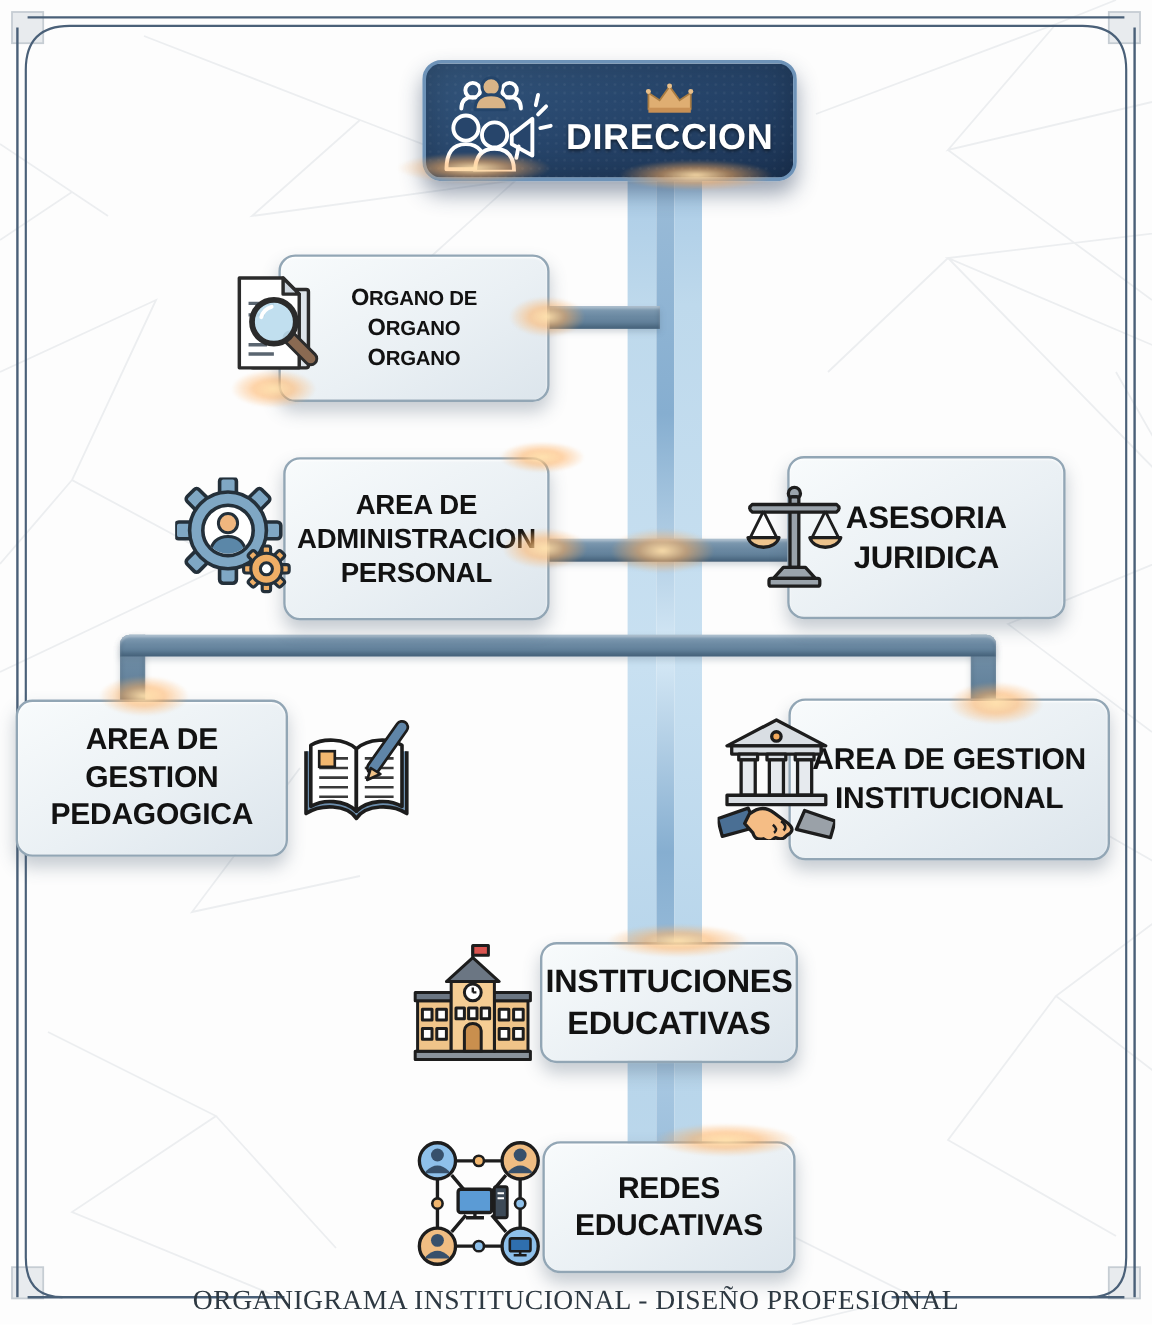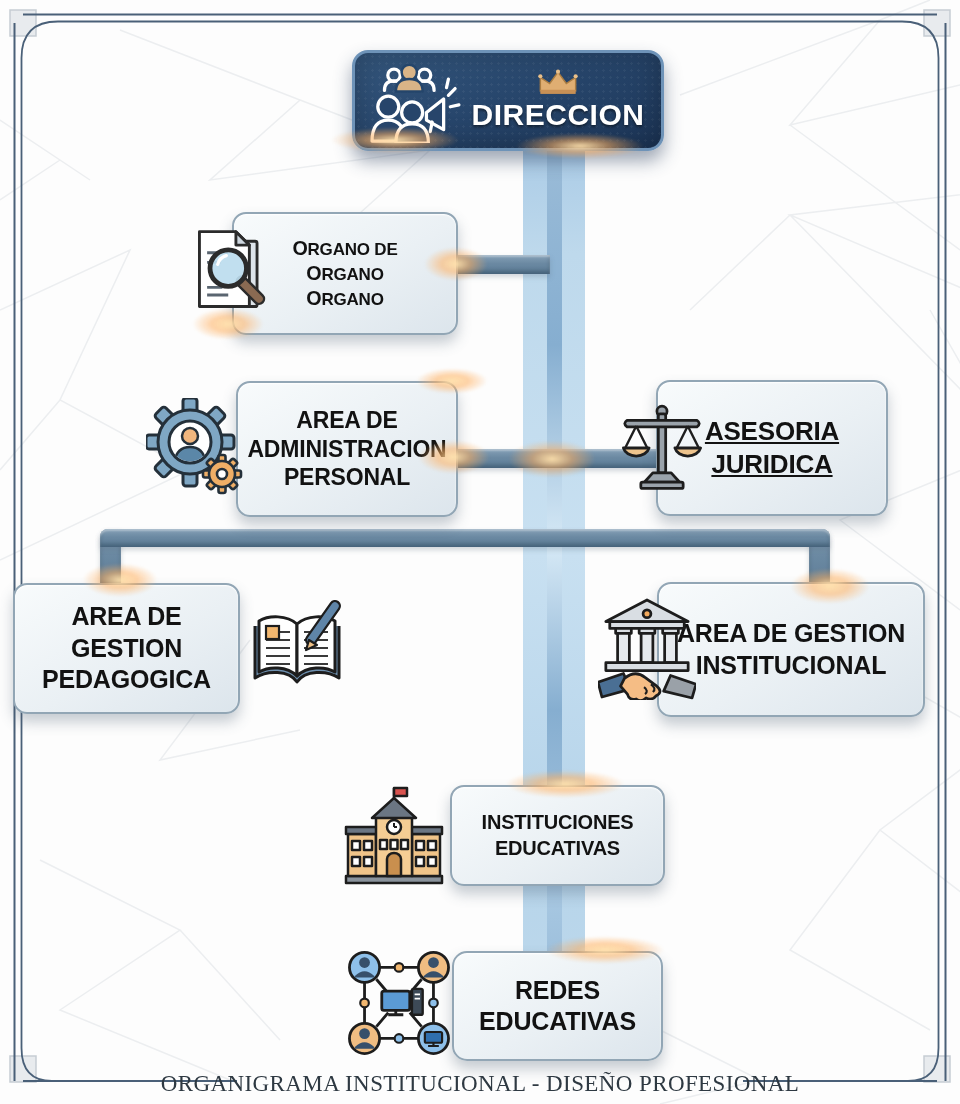--- a/index.html
+++ b/index.html
@@ -209,21 +209,21 @@
           <rect x="-3.5" y="-19" width="7" height="8" rx="2" transform="rotate(225)"></rect>
           <rect x="-3.5" y="-19" width="7" height="8" rx="2" transform="rotate(270)"></rect>
           <rect x="-3.5" y="-19" width="7" height="8" rx="2" transform="rotate(315)"></rect>
         </g>
         <circle cx="76" cy="76" r="13"></circle>
         <circle cx="76" cy="76" r="5" fill="#ffffff"></circle>
       </g>
     </svg>
   </span>
 
-  <div class="node" style="left:656px;top:380px;width:228px;height:132px;font-size:26px;text-decoration:underline;">
+  <div class="node" style="left:656px;top:380px;width:228px;height:132px;font-size:26px;">
     <div class="line">ASESORIA</div>
     <div class="line">JURIDICA</div>
   </div>
   <span class="icon" style="left:616px;top:400px;">
     <svg width="92" height="96" viewBox="0 0 100 100">
       <g stroke="#1e1e1e" stroke-width="3" fill="#9aa3ab" stroke-linejoin="round">
         <circle cx="50" cy="10" r="5.5"></circle>
         <rect x="46" y="13" width="8" height="64" rx="2"></rect>
         <path d="M12 20 h76 q5 3.5 0 7 h-76 q-5 -3.5 0 -7 z"></path>
         <path d="M22 26 L10 50 M22 26 L34 50 M78 26 L66 50 M78 26 L90 50" fill="none" stroke-width="2.6"></path>
@@ -271,21 +271,21 @@
           <rect x="68" y="38" width="12" height="30" fill="#e6eaee"></rect>
         <rect x="8" y="68" width="84" height="8" fill="#d9dee3"></rect>
         <path d="M0 88 L26 79 L33 95 L4 103 Z" fill="#4a6f94"></path>
         <path d="M100 90 L74 81 L67 97 L96 104 Z" fill="#9aa1a8"></path>
         <path d="M27 84 q11 -9 21 -1 l12 9 q7 6 -1 10 q-4 5 -10 2 q-5 5 -10 1 q-7 2 -9 -5 l-7 -8 z" fill="#f5bd85"></path>
         <path d="M47 93 q5 4 1 7 M54 90 q6 4 2 8" fill="none" stroke-width="2.2"></path>
       </g>
     </svg>
   </span>
 
-  <div class="node" style="left:450px;top:785px;width:211px;height:97px;font-size:20px;">
+  <div class="node" style="left:450px;top:785px;width:211px;height:97px;font-size:27px;">
     <div class="line">INSTITUCIONES</div>
     <div class="line">EDUCATIVAS</div>
   </div>
   <span class="icon" style="left:342px;top:786px;">
     <svg width="104" height="100" viewBox="0 0 100 100">
       <g stroke="#1d1d1d" stroke-width="2.5" stroke-linejoin="round">
         <rect x="2" y="90" width="96" height="7" fill="#8a939c"></rect>
         <rect x="4" y="48" width="28" height="42" fill="#f0c489"></rect>
         <rect x="2" y="41" width="32" height="7" fill="#6b7683"></rect>
         <rect x="68" y="48" width="28" height="42" fill="#f0c489"></rect>

